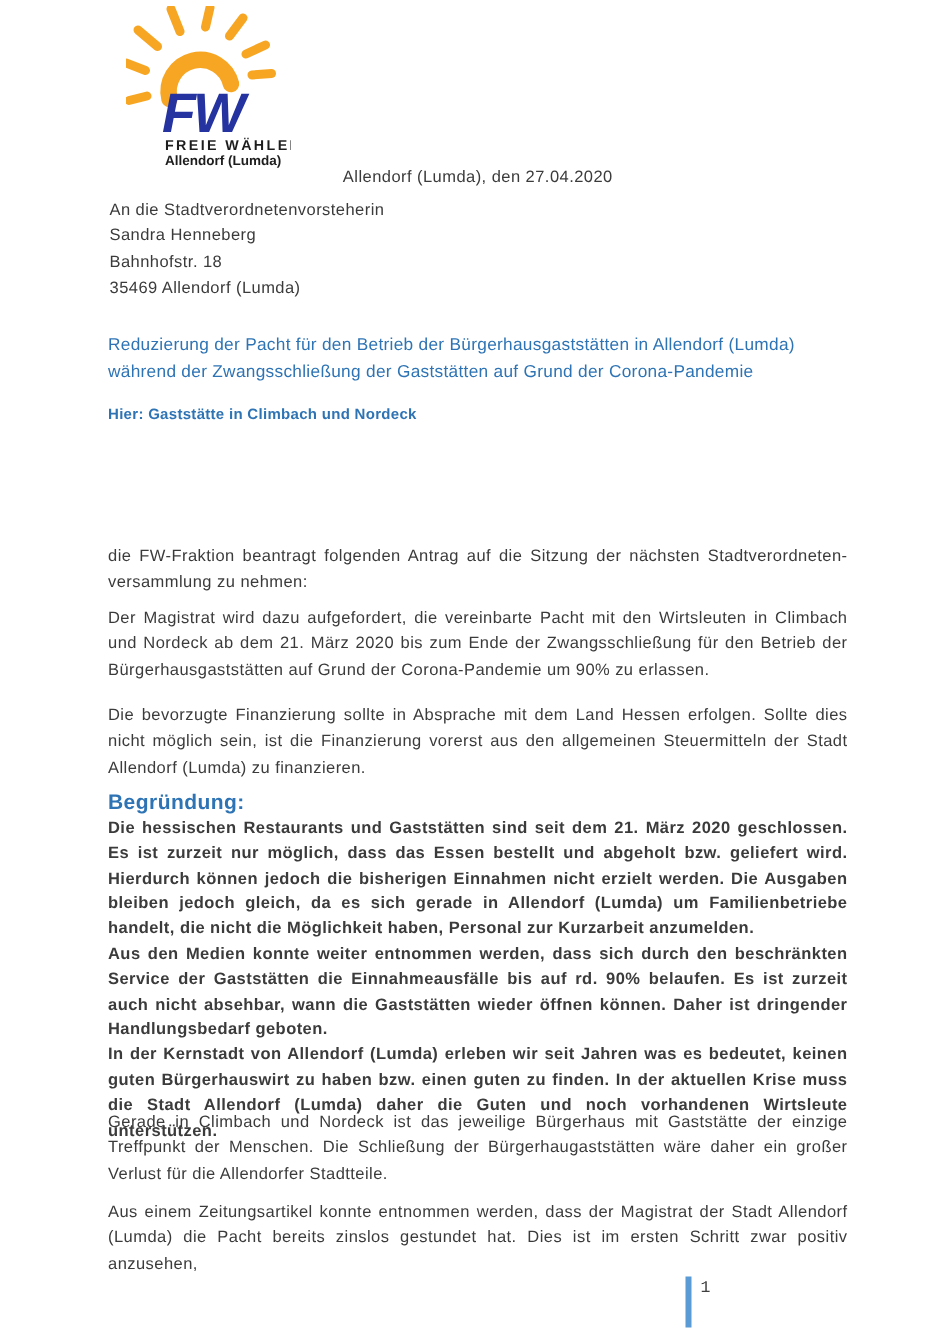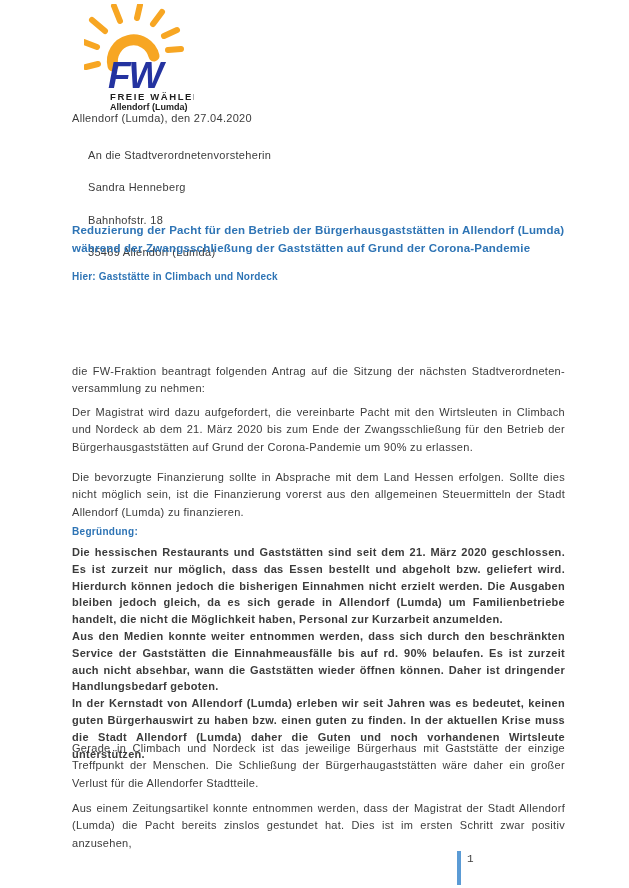--- a/index.html
+++ b/index.html
@@ -15,40 +15,40 @@
     background: #ffffff;
     color: #3b3b3b;
   }
   .abs { position: absolute; }
   .content-w { left: 72px; width: 493px; }
 
   .logo-wrap { left: 84px; top: 4px; width: 110px; height: 108px; }
 
   .date-line {
     top: 110px;
-    text-align: left;
+    text-align: center;
     font-size: 11px;
     letter-spacing: 0.3px;
     line-height: 17px;
     color: #3b3b3b;
   }
 
   .address {
     top: 131px;
     font-size: 11px;
     letter-spacing: 0.3px;
     line-height: 16.4px;
     color: #3b3b3b;
   }
-  .address div { margin: 16px; }
+  .address div { margin: 1px; }
 
   .subject {
     top: 221px;
     font-size: 11.5px;
-    font-weight: bold;
+    font-weight: normal;
     letter-spacing: 0.2px;
     line-height: 18.2px;
     color: #2e74b5;
   }
   .subject-ref {
     top: 268px;
     font-size: 10px;
     font-weight: bold;
     letter-spacing: 0.2px;
     line-height: 18px;
@@ -63,21 +63,21 @@
   }
   .justify { text-align: justify; }
 
   .salutation { top: 333px; }
   .intro      { top: 363px; }
   .motion-1   { top: 404px; }
   .motion-2   { top: 469px; }
 
   .begruendung-heading {
     top: 526px;
-    font-size: 10px;
+    font-size: 14px;
     font-weight: bold;
     letter-spacing: 0.3px;
     color: #2e74b5;
   }
   .begruendung-block {
     top: 544px;
     line-height: 16.8px;
   }
   .begruendung-block p { margin: 0; font-weight: bold; }
 

